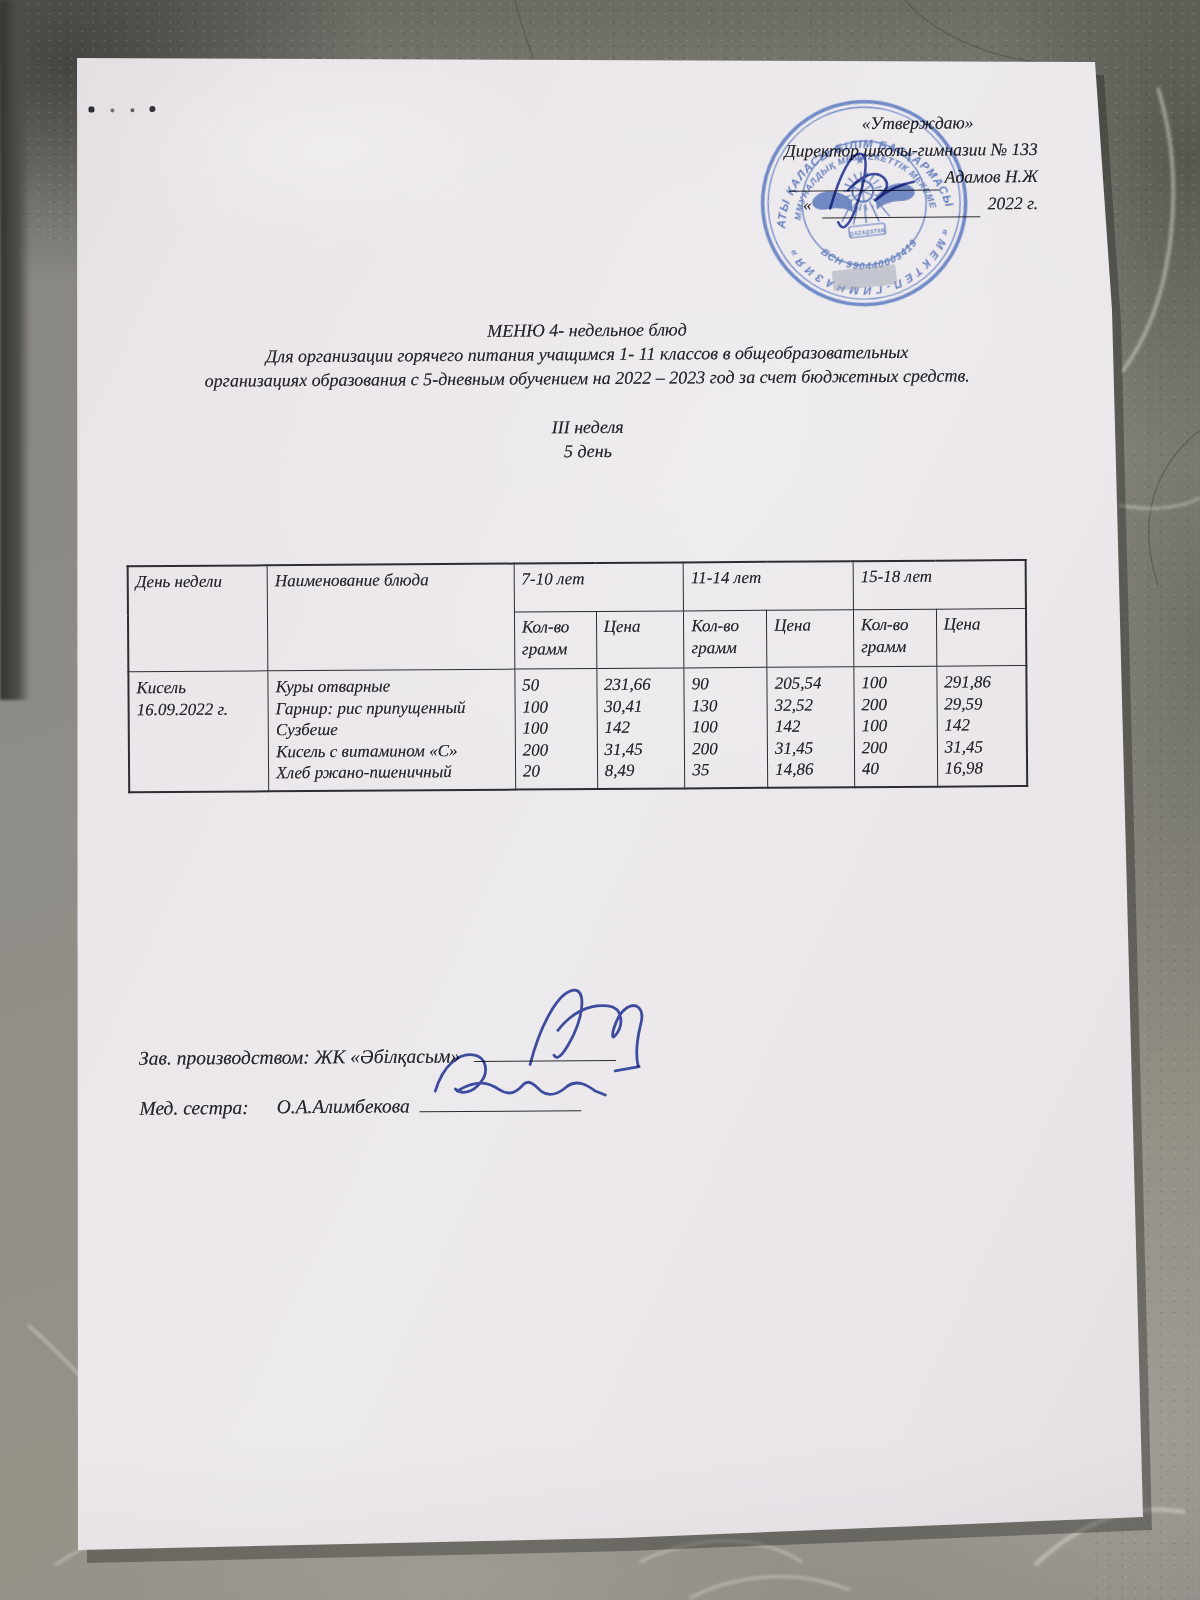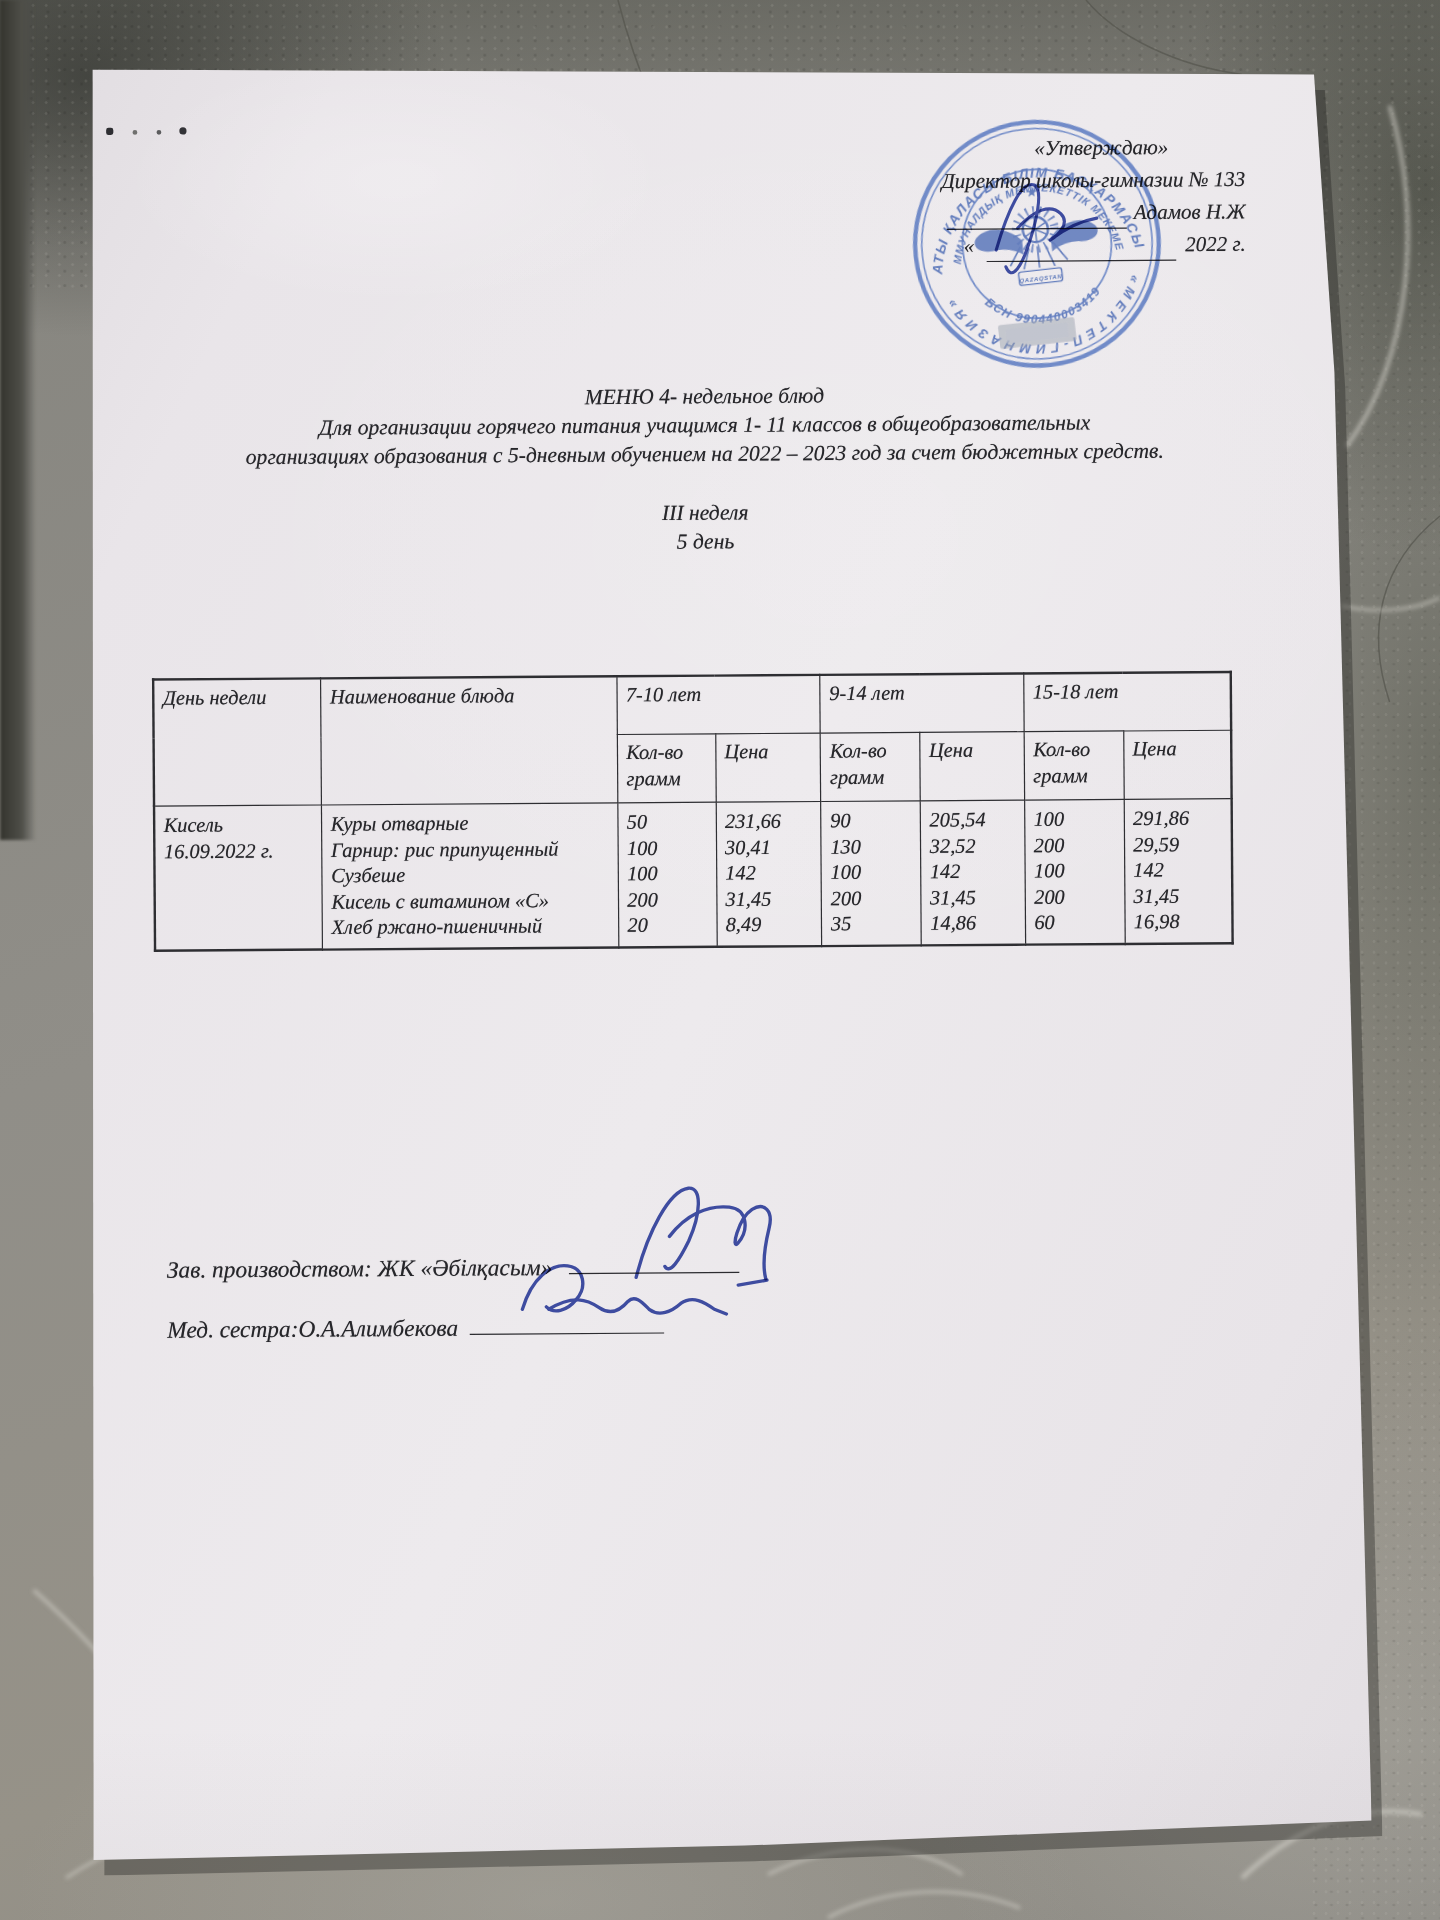--- a/index.html
+++ b/index.html
@@ -66,21 +66,21 @@
   tr.r-age td{height:40px;padding-top:5px;}
   tr.r-sub td{height:50px;padding-top:4px;line-height:22px;}
   tr.r-body td{padding-top:5px;padding-bottom:6px;}
   .cellline{line-height:21.5px;white-space:nowrap;}
   
   .sigrow{position:absolute;font-size:19.5px;white-space:nowrap;}
   .sig1{left:137px;top:1040px;}
   .sig2{left:137px;top:1090px;}
   .sig1 .uline{width:142px;margin-left:14px;}
   .sig2 .uline{width:162px;margin-left:10px;}
-  .nurse-name{}
+  .nurse-name{margin-left:28px;}
   
   .ink{position:absolute;mix-blend-mode:multiply;}
 </style>
 </head>
 <body>
 
 <div class="scene">
 
   <div class="marble"></div>
   <div class="speckle"></div>
@@ -205,21 +205,21 @@
         <col style="width:83px">
           <col style="width:87px">
         <col style="width:83px">
           <col style="width:90px">
       </colgroup>
       <tbody>
           <tr class="r-age">
         <td class="hd-day" rowspan="2">День недели</td>
         <td class="hd-dish" rowspan="2">Наименование блюда</td>
         <td colspan="2">7-10 лет</td>
-        <td colspan="2">9-14 лет</td>
+        <td colspan="2">11-14 лет</td>
         <td colspan="2">15-18 лет</td>
       </tr>
       <tr class="r-sub">
         <td>Кол-во грамм</td>
         <td>Цена</td>
         <td>Кол-во грамм</td>
         <td>Цена</td>
         <td>Кол-во грамм</td>
         <td>Цена</td>
       </tr>
@@ -261,21 +261,21 @@
           <div class="cellline">32,52</div>
           <div class="cellline">142</div>
           <div class="cellline">31,45</div>
           <div class="cellline">14,86</div>
         </td>
         <td>
           <div class="cellline">100</div>
           <div class="cellline">200</div>
           <div class="cellline">100</div>
           <div class="cellline">200</div>
-          <div class="cellline">60</div>
+          <div class="cellline">40</div>
         </td>
         <td>
           <div class="cellline">291,86</div>
           <div class="cellline">29,59</div>
           <div class="cellline">142</div>
           <div class="cellline">31,45</div>
           <div class="cellline">16,98</div>
         </td>
       </tr>
     </tbody>

